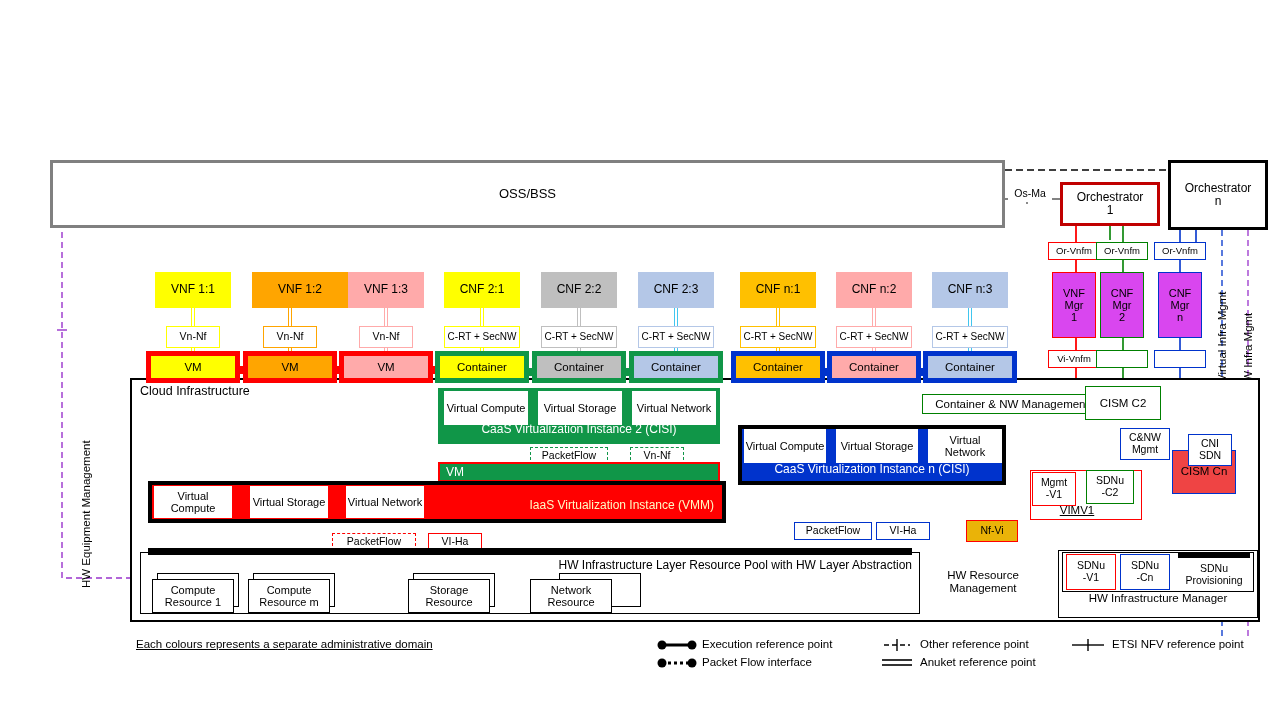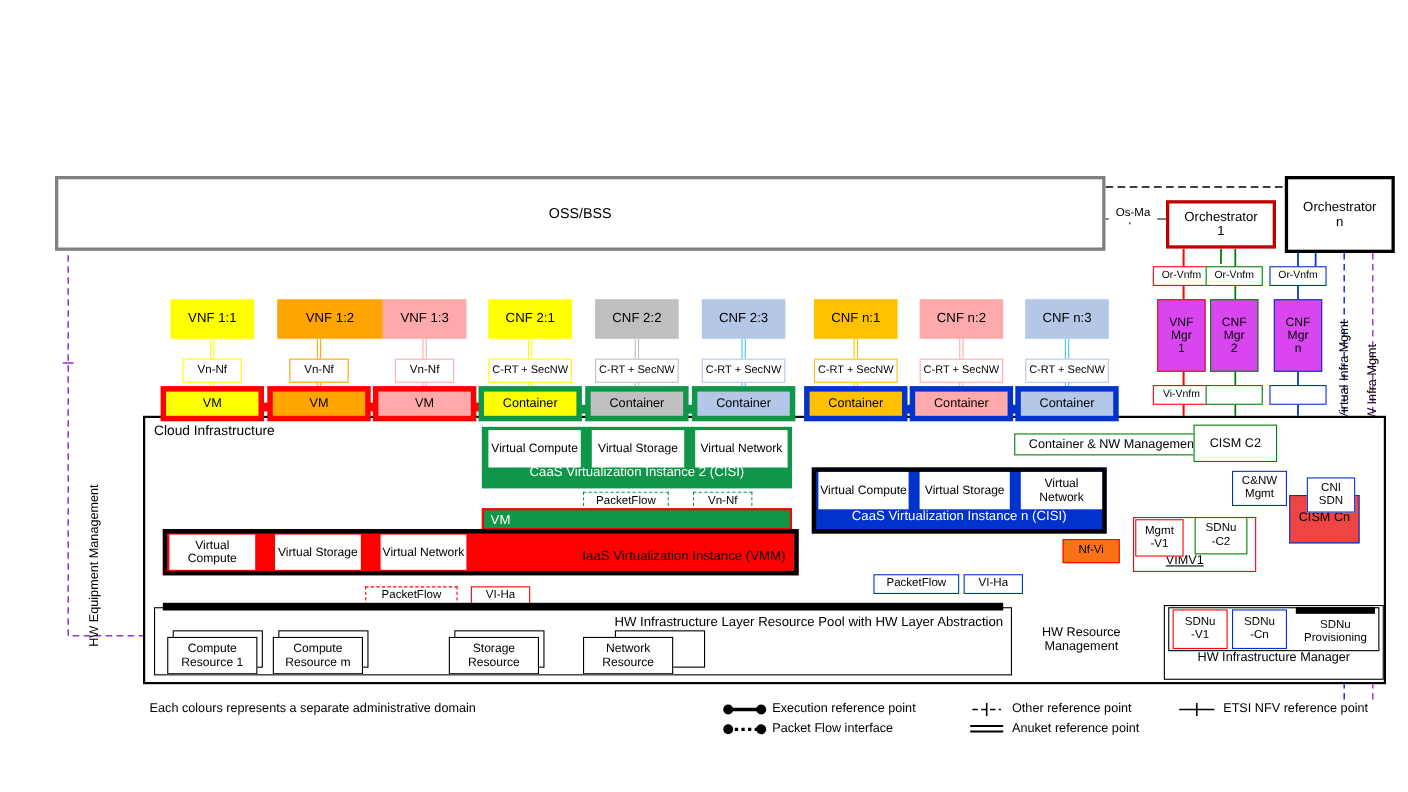--- a/index.html
+++ b/index.html
@@ -37,21 +37,21 @@
   
   .vmgreen{left:438px;top:462px;width:282px;height:20px;background:#109648;border:2px solid #ff0000;}
   .vmgreen span{color:#fff;font-size:12px;position:absolute;left:6px;top:1px;}
 
   
   .caasn{left:738px;top:425px;width:268px;height:60px;background:#0033cc;border:4px solid #000;}
   .caasnlbl{left:738px;top:459px;width:268px;height:22px;color:#fff;font-size:12px;}
 
   
   .iaas{left:148px;top:481px;width:578px;height:42px;background:#ff0000;border:4px solid #000;}
-  .iaaslbl{position:absolute;right:8px;top:13px;color:#000000;font-size:12px;}
+  .iaaslbl{position:absolute;right:8px;top:13px;color:#fef9c3;font-size:12px;}
 
   
   .hwpool{left:140px;top:552px;width:780px;height:62px;border:1px solid #000;background:#fff;}
   .hwbar{left:148px;top:548px;width:764px;height:7px;background:#000;}
   .hwlbl{left:488px;top:558px;width:424px;font-size:12px;text-align:right;}
   .res{width:82px;height:34px;font-size:11px;background:#fff;border:1px solid #000;flex-direction:column;}
   .resshadow{width:82px;height:34px;background:#fff;border:1px solid #000;}
 
   
   .cism2{left:1085px;top:386px;width:76px;height:34px;border:1.5px solid #008000;background:#fff;font-size:11.5px;}
@@ -59,27 +59,27 @@
   .cnisdn{left:1188px;top:434px;width:44px;height:32px;border:1.5px solid #0033cc;background:#fff;font-size:10.5px;flex-direction:column;}
   .vimv1{left:1030px;top:470px;width:112px;height:50px;border:1.5px solid #ff0000;background:#fff;font-size:11.5px;align-items:flex-end;padding-bottom:2px;}
   .sdnov1{left:1032px;top:472px;width:44px;height:34px;border:1.5px solid #ff0000;background:#fff;font-size:10.5px;flex-direction:column;}
   .sdnuc2{left:1086px;top:470px;width:48px;height:34px;border:1.5px solid #008000;background:#fff;font-size:10.5px;flex-direction:column;}
   .cnwmgmt{left:1120px;top:428px;width:50px;height:32px;border:1.5px solid #0033cc;background:#fff;font-size:10.5px;flex-direction:column;}
   .cnwm{left:922px;top:394px;width:180px;height:20px;border:1.2px solid #008000;background:#fff;font-size:11.5px;}
   .hwim{left:1058px;top:550px;width:200px;height:68px;border:1.5px solid #000;background:#fff;}
   .hwimlbl{left:1058px;top:592px;width:200px;font-size:11.5px;text-align:center;}
   .sdnu{width:50px;height:36px;font-size:10.5px;background:#fff;flex-direction:column;}
 
-  .nfvi{left:966px;top:490px;width:52px;height:22px;border:1.5px solid #ff0000;background:#f97316;font-size:10.5px;}
+  .nfvi{left:966px;top:520px;width:52px;height:22px;border:1.5px solid #ff0000;background:#eab308;font-size:10.5px;}
 
   
   .vert{writing-mode:vertical-rl;transform:rotate(180deg);white-space:nowrap;font-size:11.5px;}
 
   
-  .legend{left:136px;top:638px;font-size:11.5px;}
+  .legend{left:136px;top:638px;font-size:11.5px;text-decoration:underline;}
   .lg{font-size:11.5px;white-space:nowrap;}
 </style>
 </head>
 <body>
 
 <div id="stage">
 
   <svg class="abs" style="left:0;top:0;width:1280px;height:720px;">
 
     <path d="M62 232 L62 578 L300 578" stroke="#9933cc" stroke-width="1.4" fill="none" stroke-dasharray="6,4"></path>

